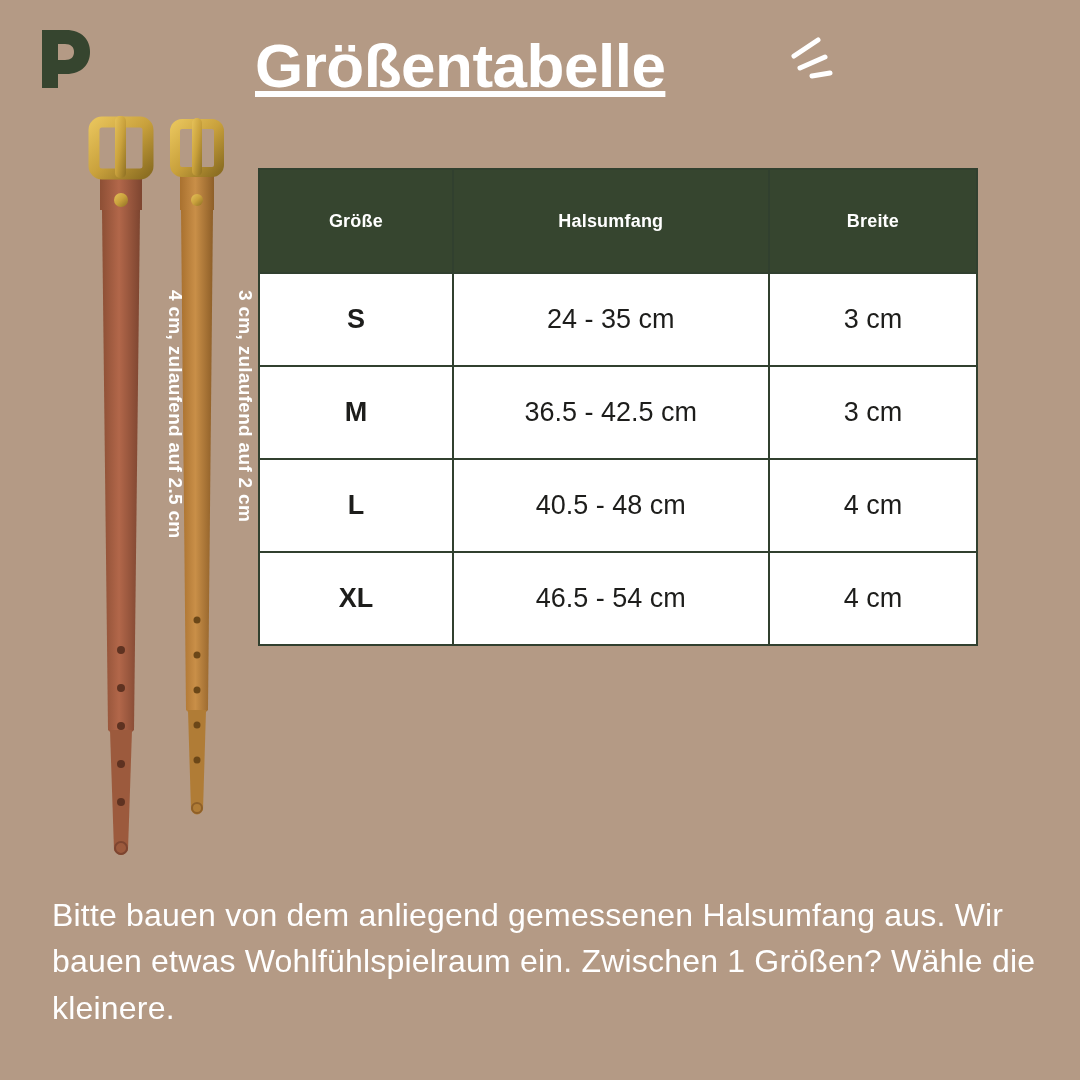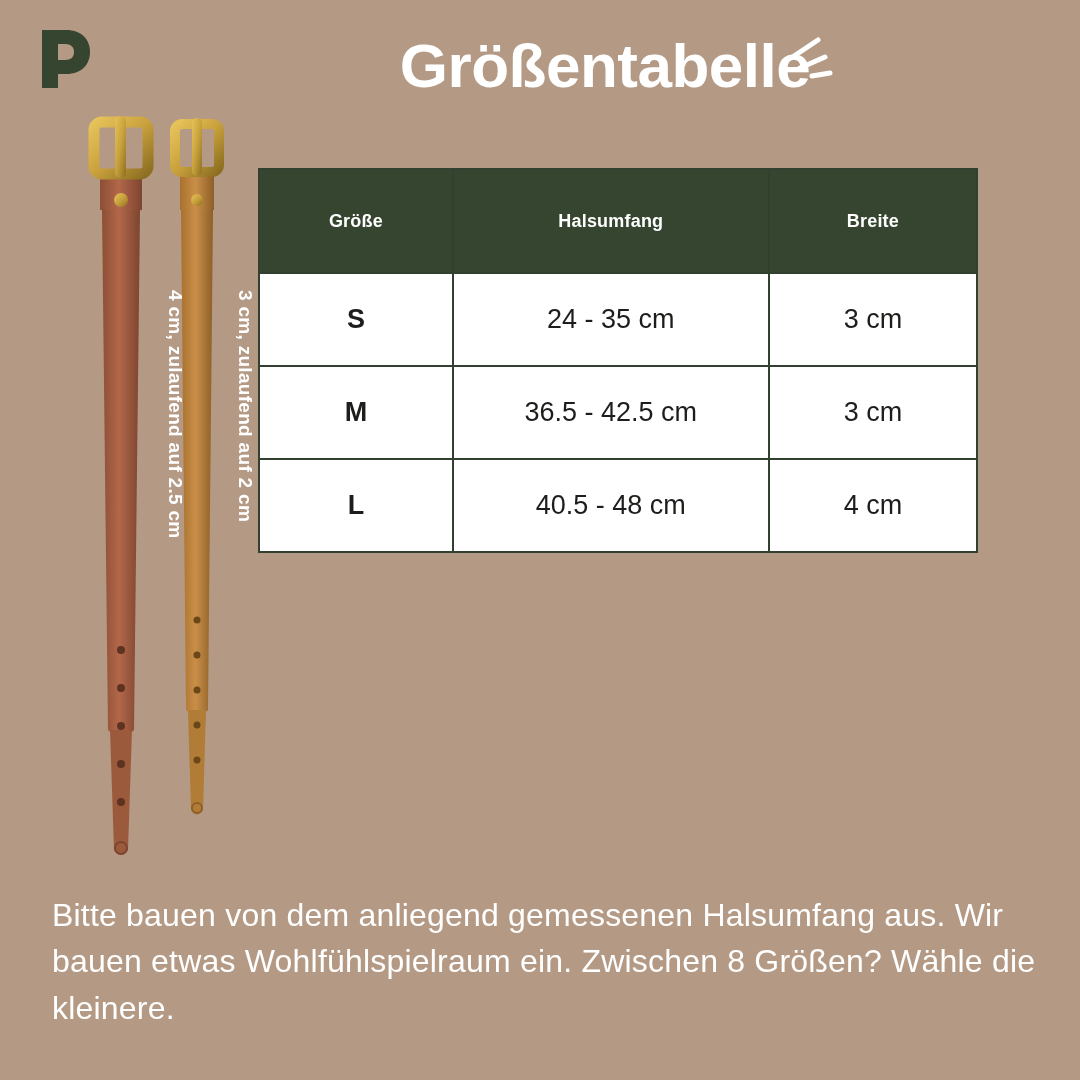--- a/index.html
+++ b/index.html
@@ -23,26 +23,26 @@
     width: 62px;
     height: 66px;
   }
 
   
   .title {
     position: absolute;
     left: 255px;
     top: 30px;
     width: 700px;
-    text-align: center;
     color: #ffffff;
     font-size: 62px;
     font-weight: bold;
     letter-spacing: -0.5px;
     white-space: nowrap;
+    text-decoration: underline;
   }
   .title-spark {
     position: absolute;
     left: 778px;
     top: 26px;
     width: 60px;
     height: 60px;
   }
 
   
@@ -227,19 +227,24 @@
       <tr>
         <td class="size-col">M</td>
         <td>36.5 - 42.5 cm</td>
         <td>3 cm</td>
       </tr>
       <tr>
         <td class="size-col">L</td>
         <td>40.5 - 48 cm</td>
         <td>4 cm</td>
       </tr>
+      <tr>
+        <td class="size-col">XL</td>
+        <td>46.5 - 54 cm</td>
+        <td>4 cm</td>
+      </tr>
     </tbody>
   </table>
 </div>
 
 <div class="footnote">
-  <span>Bitte bauen von dem </span><b>anliegend gemessenen Halsumfang aus.</b><span> Wir bauen etwas </span><b>Wohlfühlspielraum</b><span> ein. </span><b>Zwischen 8 Größen?</b><span> Wähle die kleinere.</span>
+  <span>Bitte bauen von dem </span><b>anliegend gemessenen Halsumfang aus.</b><span> Wir bauen etwas </span><b>Wohlfühlspielraum</b><span> ein. </span><b>Zwischen 1 Größen?</b><span> Wähle die kleinere.</span>
 </div>
 
 </body></html>

